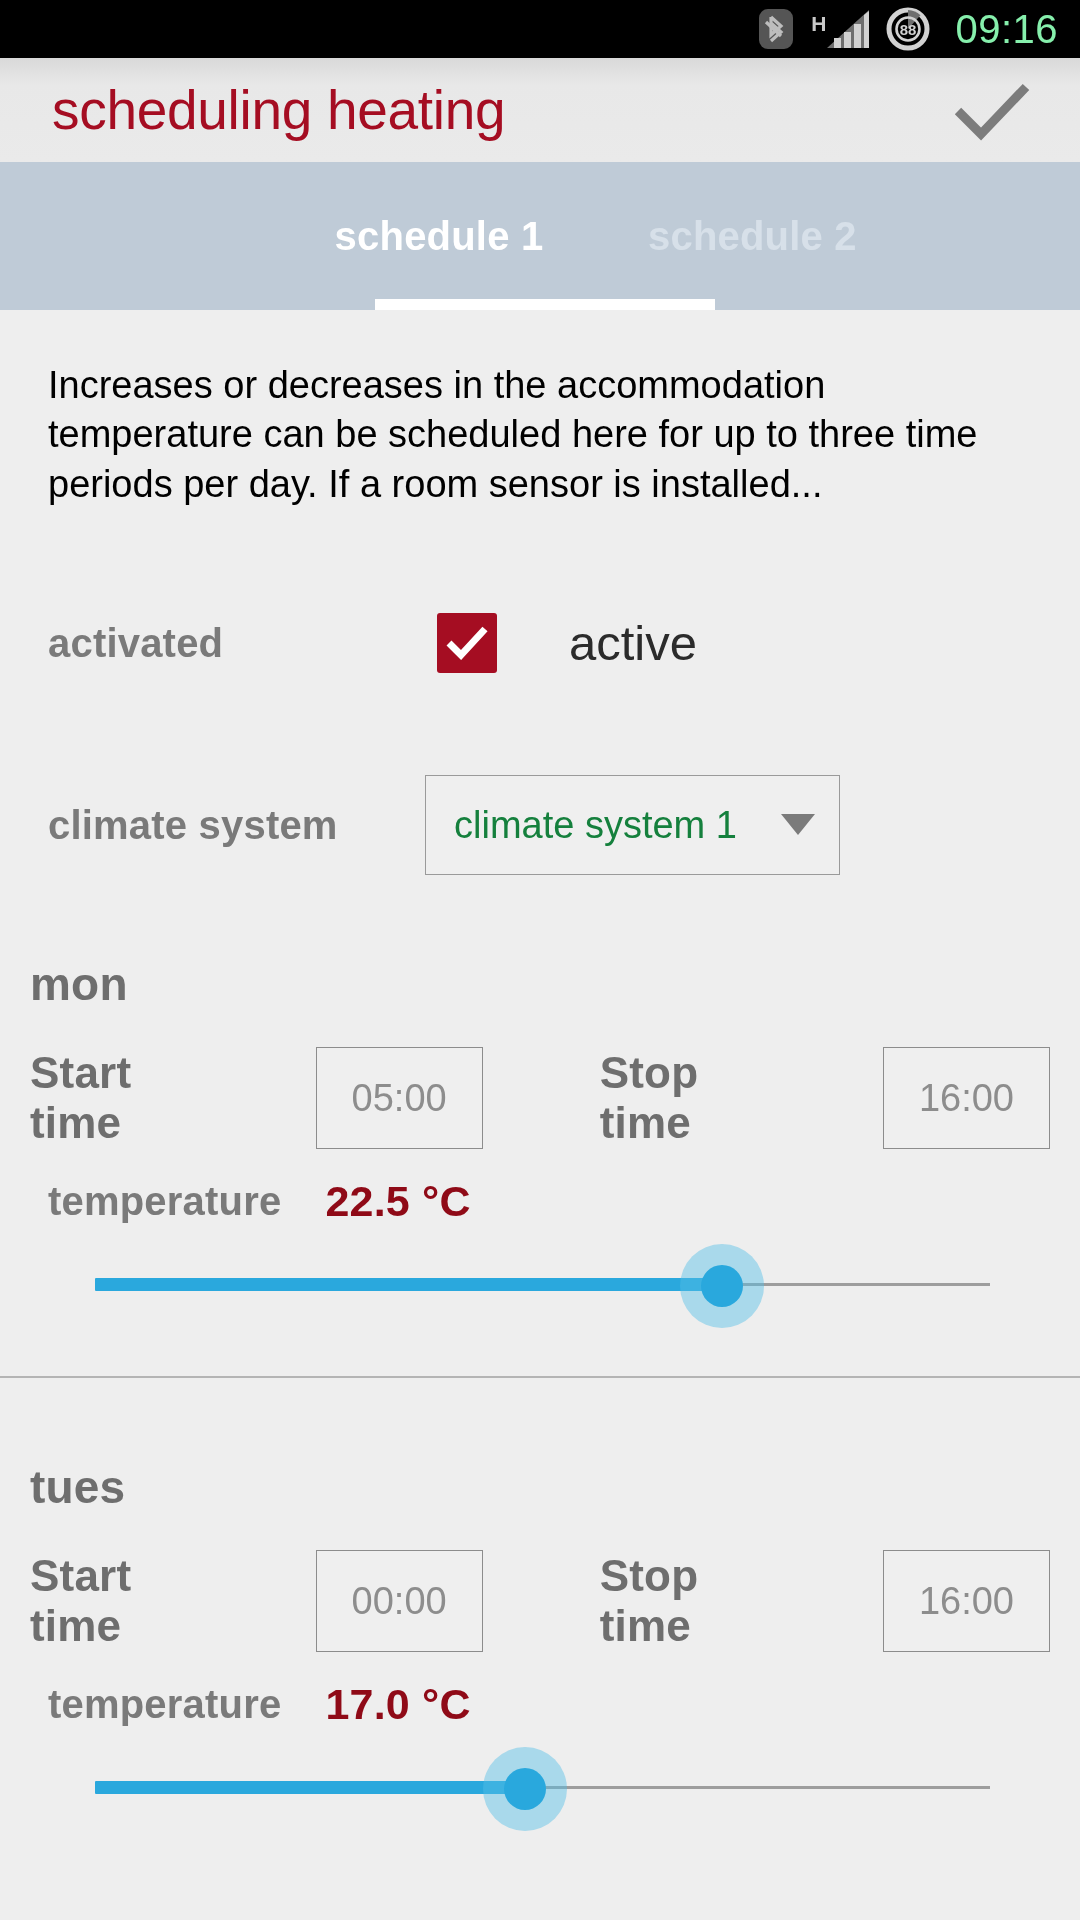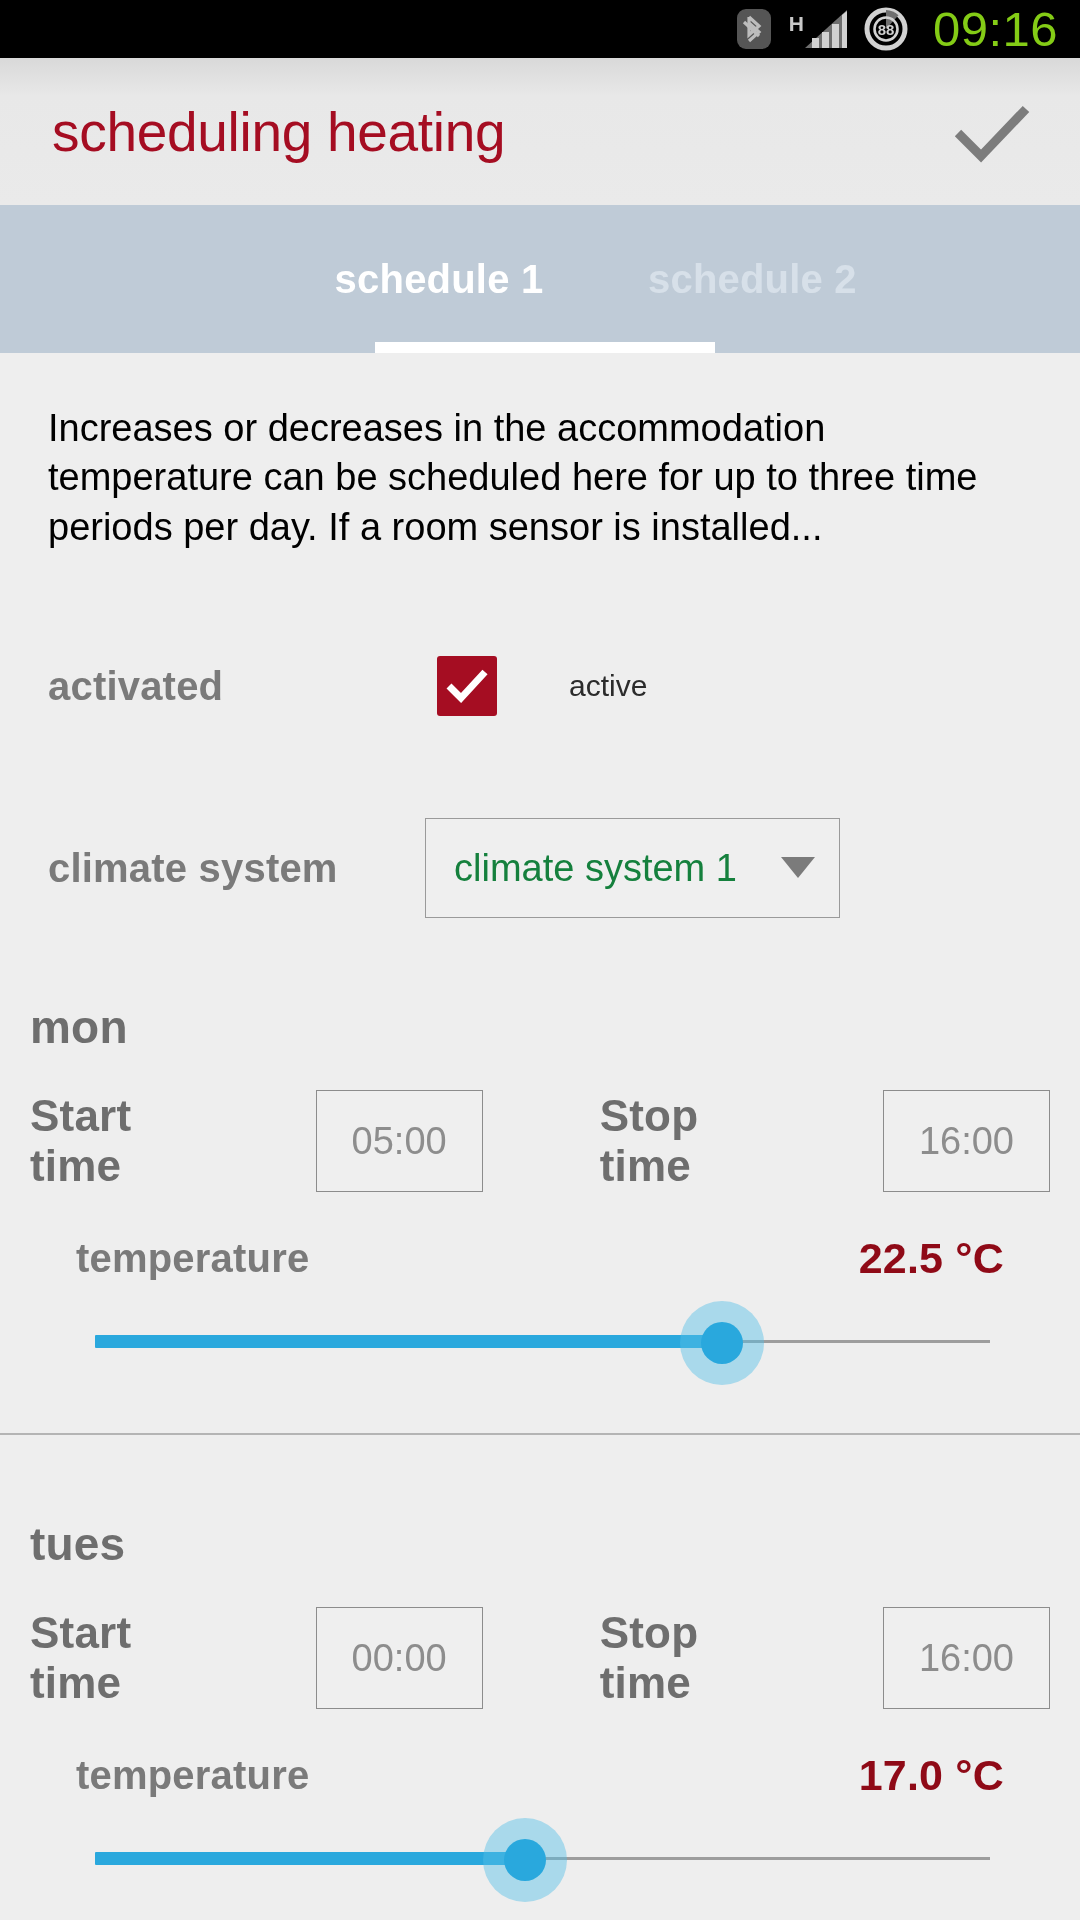--- a/index.html
+++ b/index.html
@@ -21,28 +21,28 @@
   .sb-icons{ display:flex; align-items:center; gap:14px; }
   .bt-icon{ width:34px; height:42px; display:block; }
   .net-wrap{ display:flex; align-items:flex-end; gap:3px; }
   .net-h{
     color:#c9c9c9; font-size:21px; font-weight:bold; line-height:1;
     position:relative; top:-16px; left:4px;
   }
   .signal{ width:46px; height:42px; display:block; }
   .batt{ width:46px; height:46px; display:block; }
   .clock{
-    color:#84cc16; font-size:49px; letter-spacing:0.5px;
+    color:#86efac; font-size:40px; letter-spacing:0.5px;
     margin-left:10px; font-weight:400; line-height:1;
   }
 
   
   .actionbar{
     position:relative;
-    height:147px; width:1080px;
+    height:104px; width:1080px;
     background:linear-gradient(to bottom,#d9d9d9 0%,#e8e8e8 26%,#eaeaea 100%);
     display:flex; align-items:center;
     padding:0 42px 0 52px;
   }
   .app-title{
     color:#a50d22; font-size:55px; font-weight:400; letter-spacing:-0.3px;
     flex:1; white-space:nowrap;
   }
   .check-btn{
     width:92px; height:92px; display:flex; align-items:center; justify-content:center;
@@ -90,21 +90,21 @@
     color:#7a7a7a; font-size:40px; font-weight:bold; letter-spacing:0.2px;
   }
   .activated-label{ width:345px; }
   .checkbox-box{
     width:60px; height:60px; background:#a50d22;
     display:flex; align-items:center; justify-content:center;
     border-radius:3px;
   }
   .checkbox-box svg{ display:block; }
   .active-text{
-    color:#2b2b2b; font-size:30px; margin-left:28px; font-weight:400;
+    color:#2b2b2b; font-size:49px; margin-left:28px; font-weight:400;
   }
 
   .climate-row{
     margin-top:84px; padding:0 48px;
   }
   .climate-label{ width:333px; }
   .select-box{
     width:415px; height:100px;
     border:1.5px solid #9a9a9a; background:#efefef;
     display:flex; align-items:center; justify-content:space-between;
@@ -127,21 +127,21 @@
   .time-box{
     width:190px; height:102px;
     border:1.5px solid #8c8c8c; background:#efefef;
     display:flex; align-items:center; justify-content:center;
   }
   .time-value{ color:#8d8d8d; font-size:38px; font-weight:400; }
   .gap-a{ width:20px; }
   .gap-b{ width:33px; }
 
   .temp-row{
-    margin-top:42px; padding:0 76px; justify-content:space-between; align-items:center;
+    margin-top:28px; padding:0 48px; justify-content:flex-start; align-items:center;
   }
   .temp-label{
     color:#7a7a7a; font-size:40px; font-weight:bold; letter-spacing:0.2px;
   }
   .temp-value{
     color:#8f0a17; font-size:43px; font-weight:bold; letter-spacing:0.2px;
   }
 
   .slider{
     position:relative; width:1080px; height:96px; margin-top:10px;

